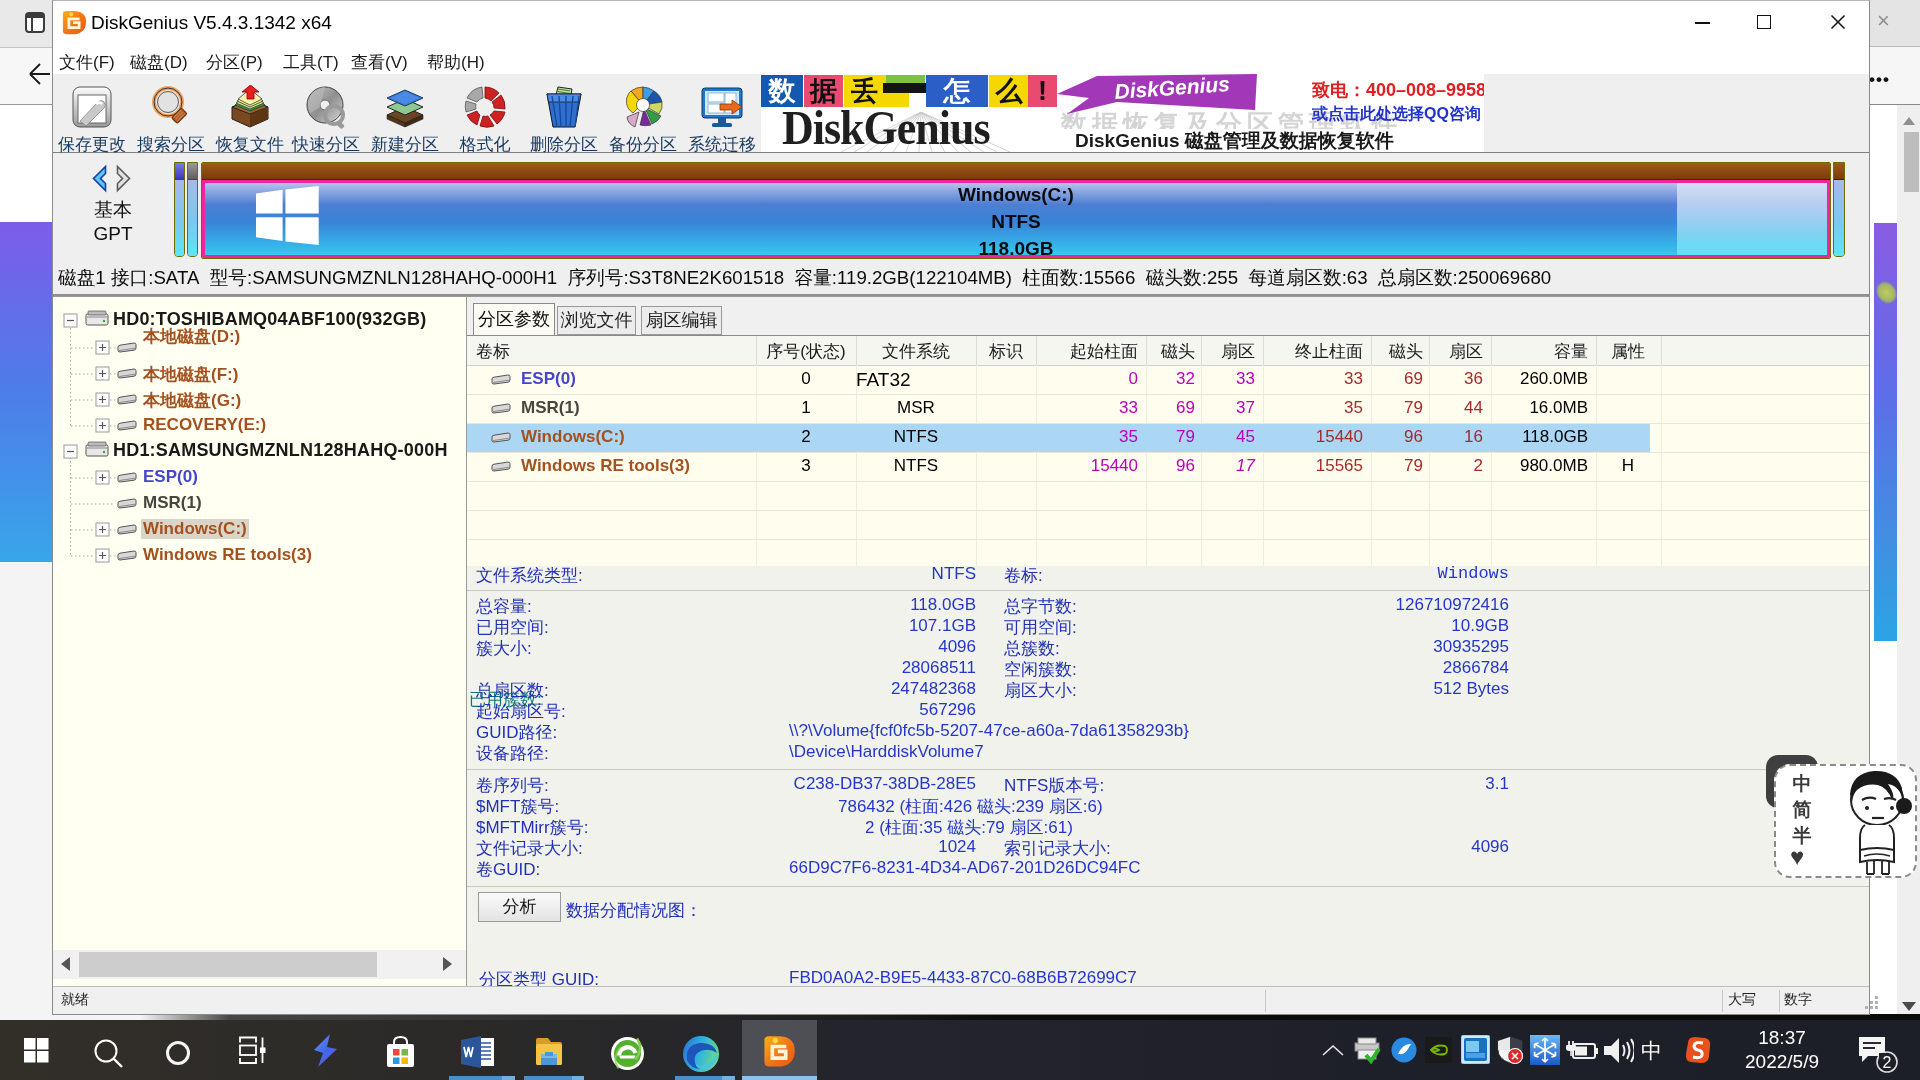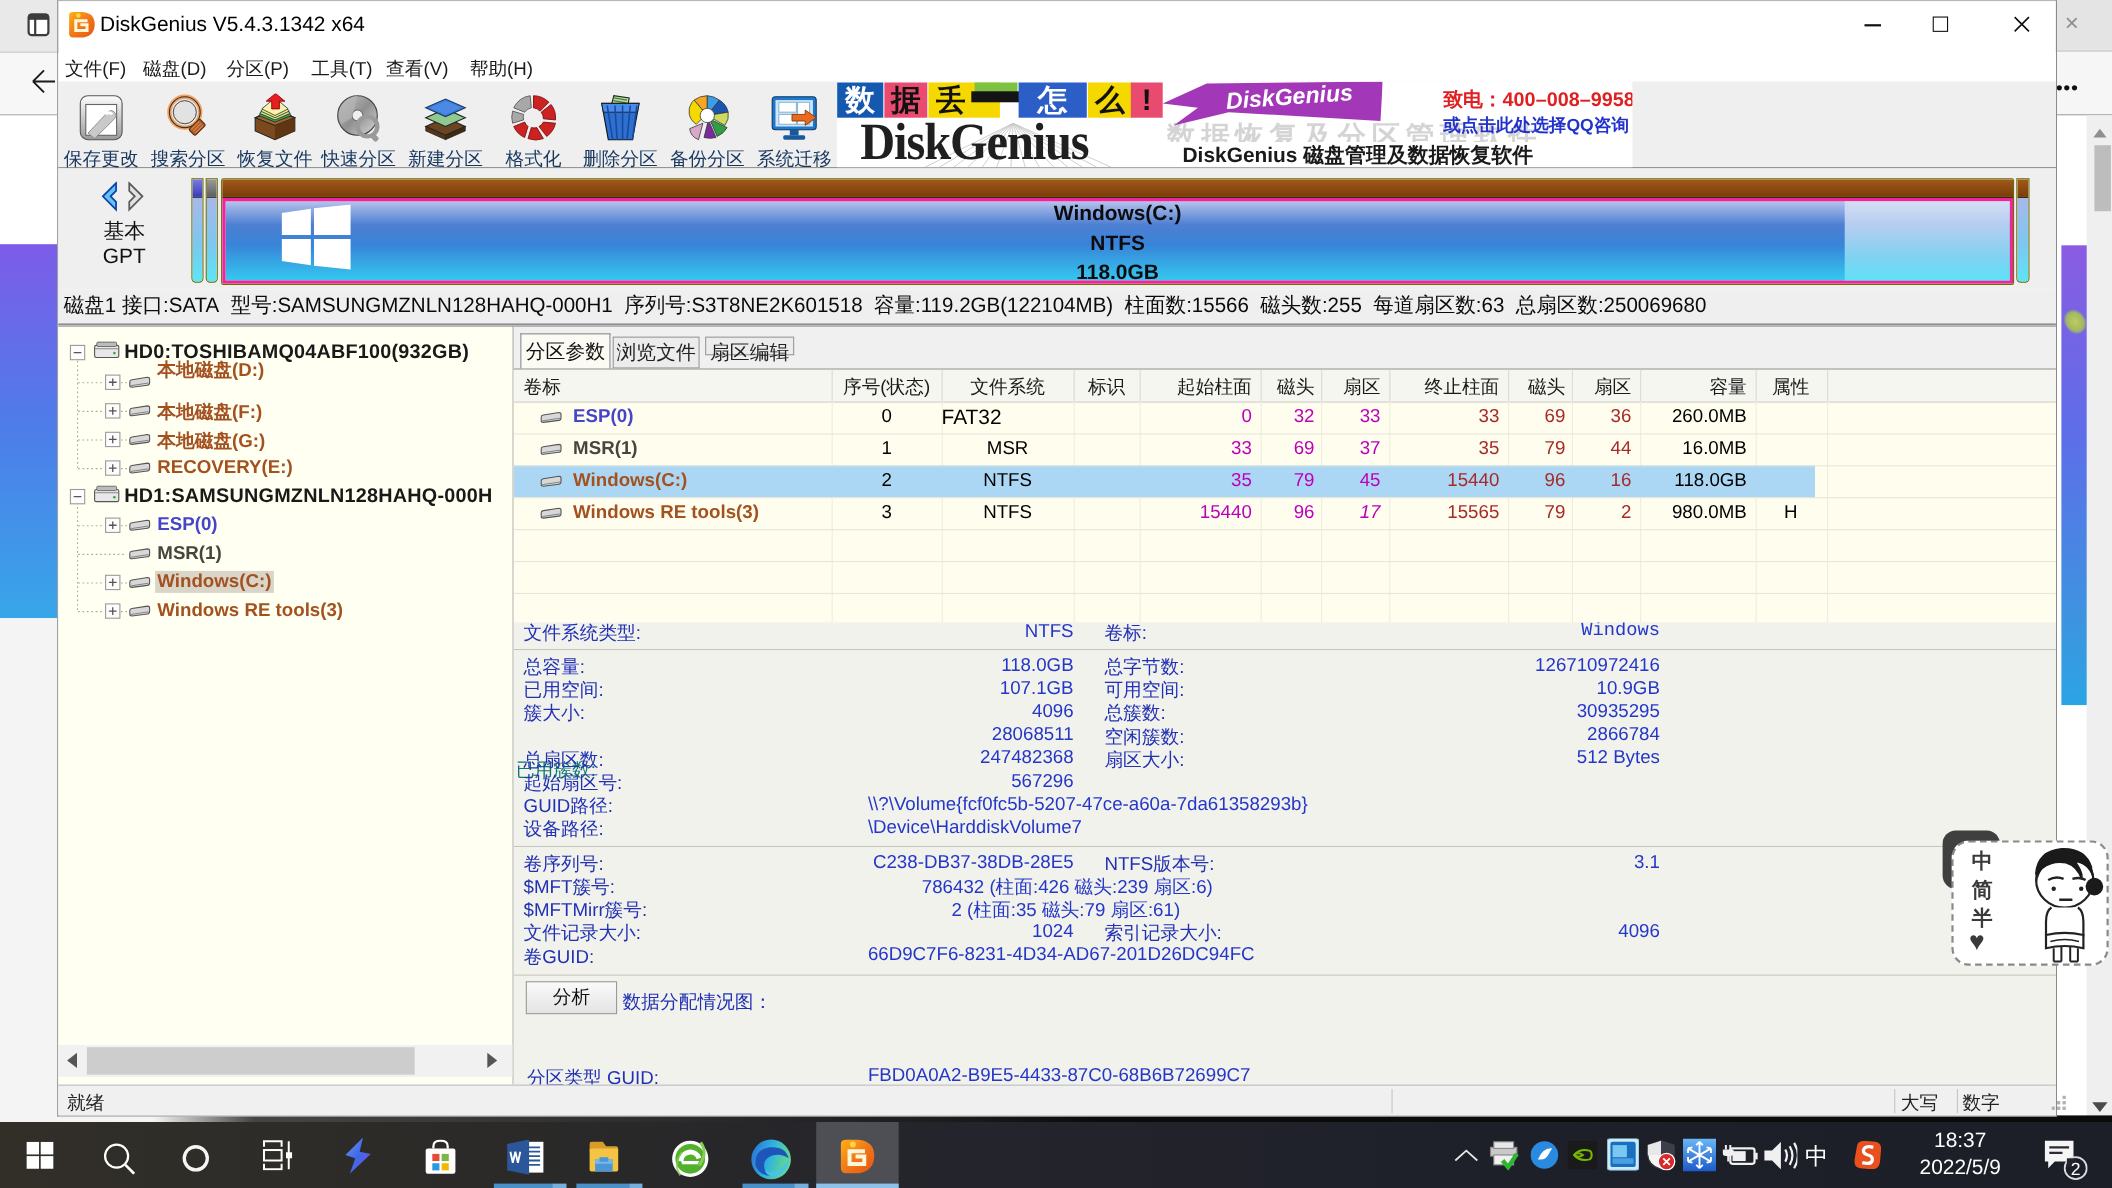--- a/index.html
+++ b/index.html
@@ -40,21 +40,21 @@
 .tbl{position:absolute;top:132px;width:90px;text-align:center;font-size:17px;color:#17375e;}
 
 #banner{left:708px;top:73px;width:723px;height:78px;background:#fff;overflow:hidden;}
 
 #partzone{left:0;top:152px;width:1816px;height:110px;background:#efefef;}
 #diskline{left:0;top:262px;width:1816px;height:33px;background:#efefef;border-bottom:2px solid #8f8f8f;box-sizing:border-box;font-size:19px;color:#0a0a0a;}
 
 #treepanel{left:0;top:295px;width:414px;height:690px;background:#fffff2;border-right:1px solid #9a9a9a;border-top:1px solid #9a9a9a;box-sizing:border-box;overflow:hidden;}
 #rightpanel{left:414px;top:295px;width:1402px;height:690px;background:#f0f0f0;border-top:1px solid #9a9a9a;box-sizing:border-box;}
 
-#statusbar{left:0;top:985px;width:1816px;height:28px;background:#f0f0f0;border-top:1px solid #bdbdbd;font-size:17px;color:#222;box-sizing:border-box;}
+#statusbar{left:0;top:985px;width:1816px;height:28px;background:#f0f0f0;border-top:1px solid #bdbdbd;font-size:14px;color:#222;box-sizing:border-box;}
 
 #taskbar{left:0;top:1020px;width:1920px;height:60px;background:linear-gradient(90deg,#322f29 0,#2b2a28 440px,#23242c 900px,#1e2029 1400px,#1d1f28 100%);}
 .tseg{position:absolute;top:0;height:60px;}
 </style></head>
 <body>
 <div class="ab" id="lu1"></div>
 <div class="ab" id="lu2"></div>
 <div class="ab" id="lu3"></div>
 <div class="ab" id="lu4"></div>
 <div class="ab" id="lu5"></div>
@@ -347,21 +347,21 @@
     <div class="ab" style="left:90px;top:248px;font-size:17px;font-weight:bold;color:#a3511f;">Windows RE tools(3)</div>
     <div class="ab" style="left:0;top:653px;width:413px;height:29px;background:#f1f1f1;">
       <div class="ab" style="left:8px;top:7px;width:0;height:0;border-top:7px solid transparent;border-bottom:7px solid transparent;border-right:9px solid #555;"></div>
       <div class="ab" style="left:26px;top:2px;width:298px;height:25px;background:#cdcdcd;"></div>
       <div class="ab" style="left:390px;top:7px;width:0;height:0;border-top:7px solid transparent;border-bottom:7px solid transparent;border-left:9px solid #555;"></div>
     </div>
   </div>
 
   <div class="ab" id="rightpanel">
     <div class="ab" style="left:90px;top:9px;width:79px;height:29px;background:#ececec;border:1px solid #9a9a9a;box-sizing:border-box;text-align:center;font-size:18px;color:#222;line-height:27px;">浏览文件</div>
-    <div class="ab" style="left:174px;top:9px;width:81px;height:17px;background:#ececec;border:1px solid #9a9a9a;box-sizing:border-box;text-align:center;font-size:18px;color:#222;line-height:27px;">扇区编辑</div>
+    <div class="ab" style="left:174px;top:9px;width:81px;height:29px;background:#ececec;border:1px solid #9a9a9a;box-sizing:border-box;text-align:center;font-size:18px;color:#222;line-height:27px;">扇区编辑</div>
     <div class="ab" style="left:6px;top:6px;width:82px;height:33px;background:#fbfbf4;border:1px solid #8a8a8a;border-bottom:none;box-sizing:border-box;text-align:center;font-size:18px;color:#111;line-height:30px;">分区参数</div>
 
     <div class="ab" id="tbl" style="left:0;top:38px;width:1402px;height:231px;background:#fffdee;border-top:1px solid #8a8a8a;box-sizing:border-box;overflow:hidden;">
         <div style="position:absolute;left:0;top:0;width:1402px;height:29px;background:#f6f6f1;border-bottom:1px solid #d0d0c8;"></div>
 <span style="position:absolute;left:9px;top:4px;font-size:17px;color:#1a1a1a;">卷标</span>
 <span style="position:absolute;left:279px;top:4px;width:120px;text-align:center;font-size:17px;color:#1a1a1a;">序号(状态)</span>
 <span style="position:absolute;left:389px;top:4px;width:120px;text-align:center;font-size:17px;color:#1a1a1a;">文件系统</span>
 <span style="position:absolute;left:479px;top:4px;width:120px;text-align:center;font-size:17px;color:#1a1a1a;">标识</span>
 <span style="position:absolute;left:551px;top:4px;width:120px;text-align:right;font-size:17px;color:#1a1a1a;">起始柱面</span>
 <span style="position:absolute;left:608px;top:4px;width:120px;text-align:right;font-size:17px;color:#1a1a1a;">磁头</span>

